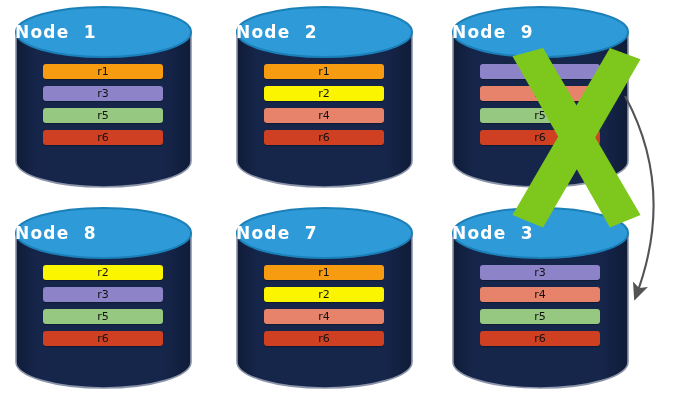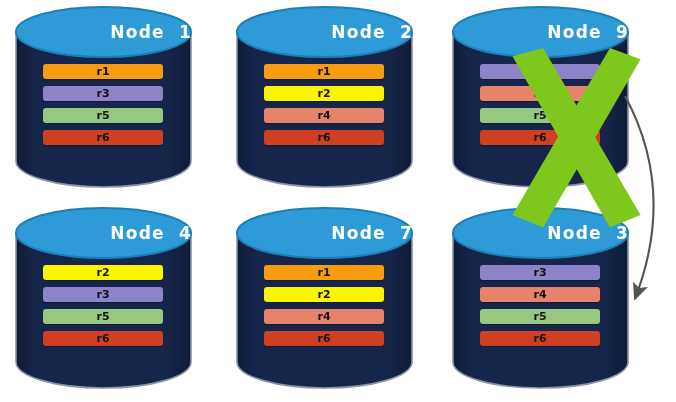--- a/index.html
+++ b/index.html
@@ -28,21 +28,21 @@
     top: 0;
     width: 177px;
     height: 181px;
     overflow: visible;
   }
   .node-title {
     position: absolute;
     left: 0;
     top: 16px;
     width: 177px;
-    text-align: right;
+    text-align: left;
     color: #ffffff;
     font-family: "DejaVu Sans", sans-serif;
     font-weight: bold;
     font-size: 17px;
     letter-spacing: 1.2px;
     z-index: 3;
     pointer-events: none;
     white-space: pre;
   }
   .records {
@@ -52,21 +52,21 @@
     width: 120px;
     z-index: 2;
   }
   .record {
     position: relative;
     height: 15px;
     margin-bottom: 7px;
     border-radius: 3px;
     text-align: center;
     font-family: "DejaVu Sans", sans-serif;
-    font-weight: bold;
+    font-weight: normal;
     font-size: 11px;
     line-height: 15px;
     color: #111111;
     box-shadow: 0 1px 1px rgba(0,0,0,0.35);
   }
   .failure-x {
     position: absolute;
     z-index: 5;
     pointer-events: none;
   }
@@ -159,21 +159,21 @@
             <linearGradient id="bodyGrad3" x1="0" y1="0" x2="1" y2="0">
               <stop offset="0%" stop-color="#0f1c38"></stop>
               <stop offset="12%" stop-color="#16264b"></stop>
               <stop offset="84%" stop-color="#16264b"></stop>
               <stop offset="100%" stop-color="#0f1c38"></stop>
             </linearGradient>
           </defs>
           <path d="M1,26 L1,155 A87.5,26 0 0 0 176,155 L176,26 Z" fill="url(#bodyGrad3)" stroke="#8a93a8" stroke-width="1.6"></path>
           <ellipse cx="88.5" cy="26" rx="87.5" ry="25" fill="#2e9bd8" stroke="#1b7fb8" stroke-width="2"></ellipse>
         </svg>
-        <div class="node-title">Node  4</div>
+        <div class="node-title">Node  8</div>
         <div class="records">
           <div class="record" style="background: rgb(252, 245, 0);">r2</div>
           <div class="record" style="background: rgb(141, 131, 200);">r3</div>
           <div class="record" style="background: rgb(150, 200, 129);">r5</div>
           <div class="record" style="background: rgb(207, 64, 35);">r6</div>
         </div>
       </div>
       <div class="node" style="left: 236px; top: 207px;">
         <svg viewBox="0 0 177 181">
           <defs>

